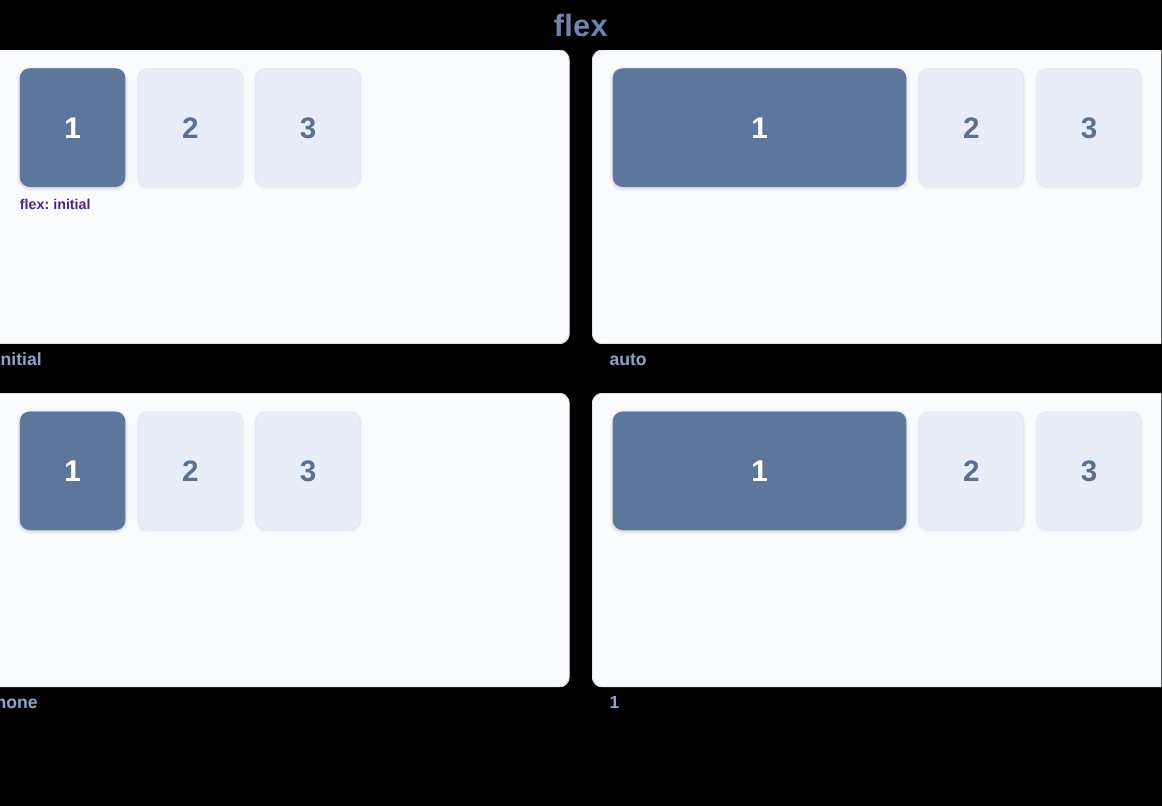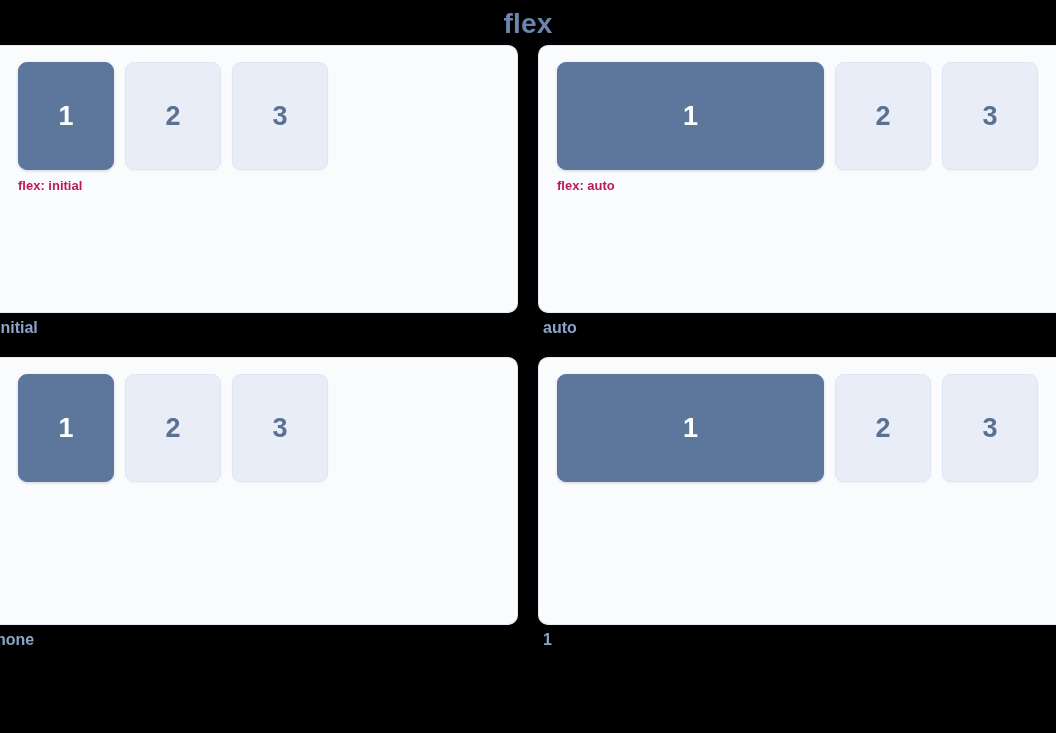--- a/index.html
+++ b/index.html
@@ -105,35 +105,35 @@
   
   .box.primary.grow {
     flex: 1 1 96px;
     width: auto;
   }
 
   .flex-label {
     margin-top: 8px;
     font-size: 13px;
     font-weight: bold;
-    color: #be185d;
+    color: #4c1d95;
   }
 
   .caption {
     position: absolute;
     top: 272px;
     left: 0;
     font-size: 16px;
     font-weight: bold;
     color: #8aa4c8;
     line-height: 22px;
     white-space: nowrap;
   }
   .cell.left .caption { left: -4px; }
-  .cell.right .caption { left: 5px; }
+  .cell.right .caption { left: 16px; }
 </style>
 </head>
 <body>
 
 <div id="page-title">flex</div>
 
 <div class="grid" id="grid">
     <div class="cell left">
       <div class="panel-wrap">
         <div class="panel">
@@ -148,21 +148,20 @@
       </div>
     </div>
     <div class="cell right">
       <div class="panel-wrap">
         <div class="panel">
           <div class="boxes">
             <div class="box primary grow">1</div>
             <div class="box">2</div>
             <div class="box">3</div>
           </div>
-          <div class="flex-label">flex: auto</div>
         </div>
         <div class="caption">auto</div>
       </div>
     </div>
     <div class="cell left">
       <div class="panel-wrap">
         <div class="panel">
           <div class="boxes">
             <div class="box primary">1</div>
             <div class="box">2</div>

